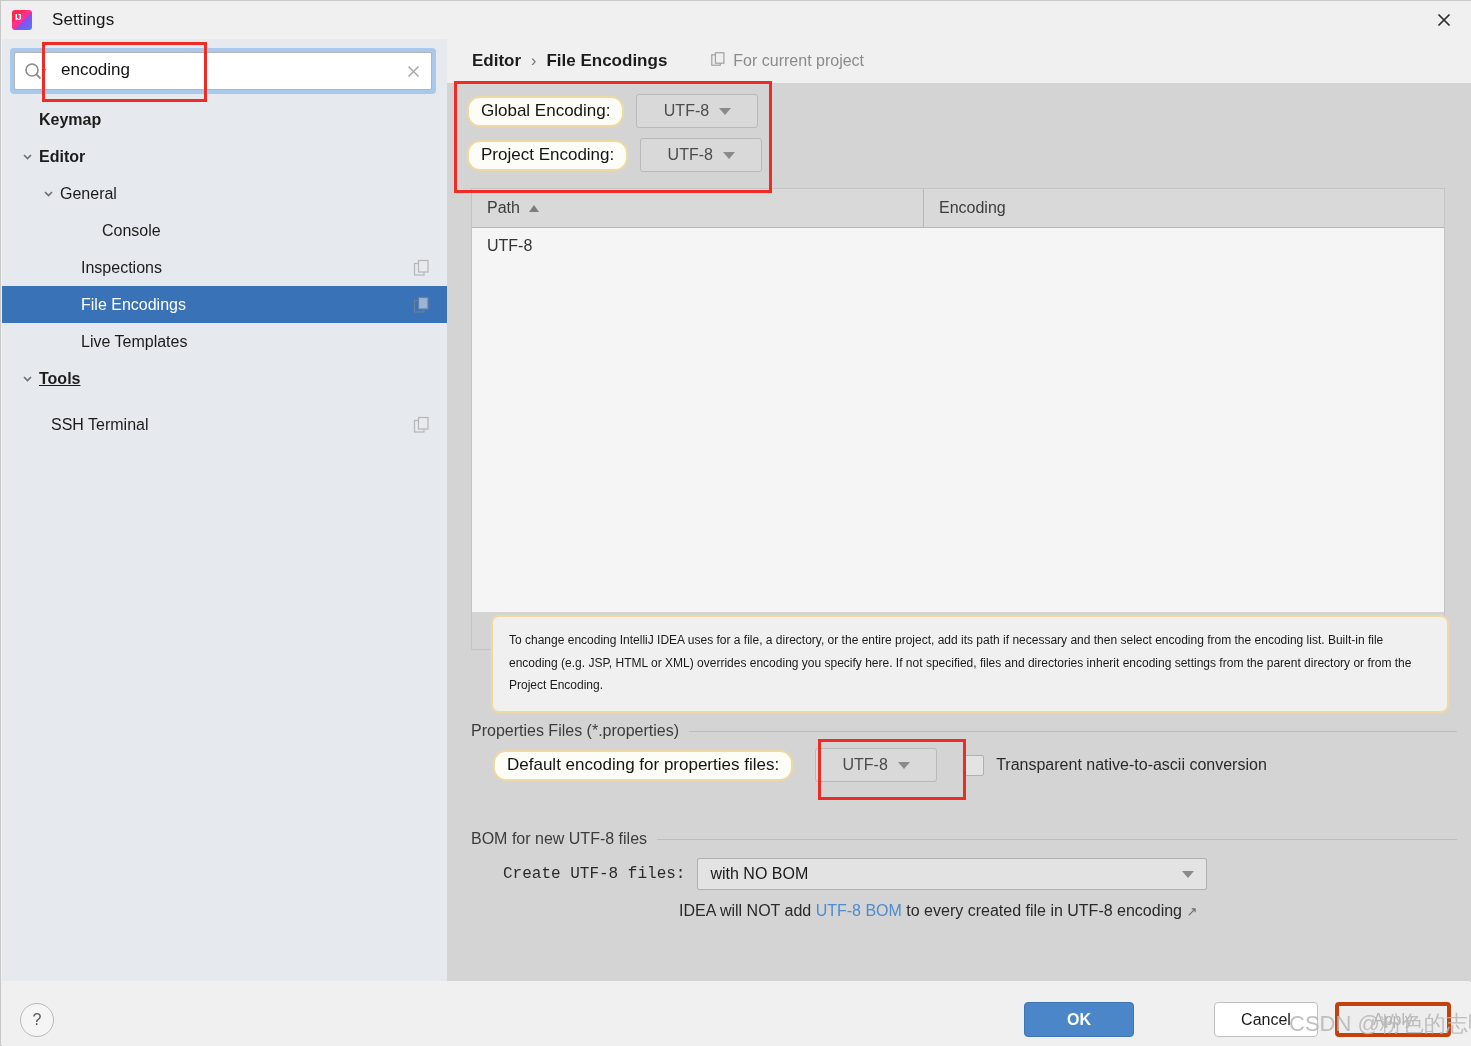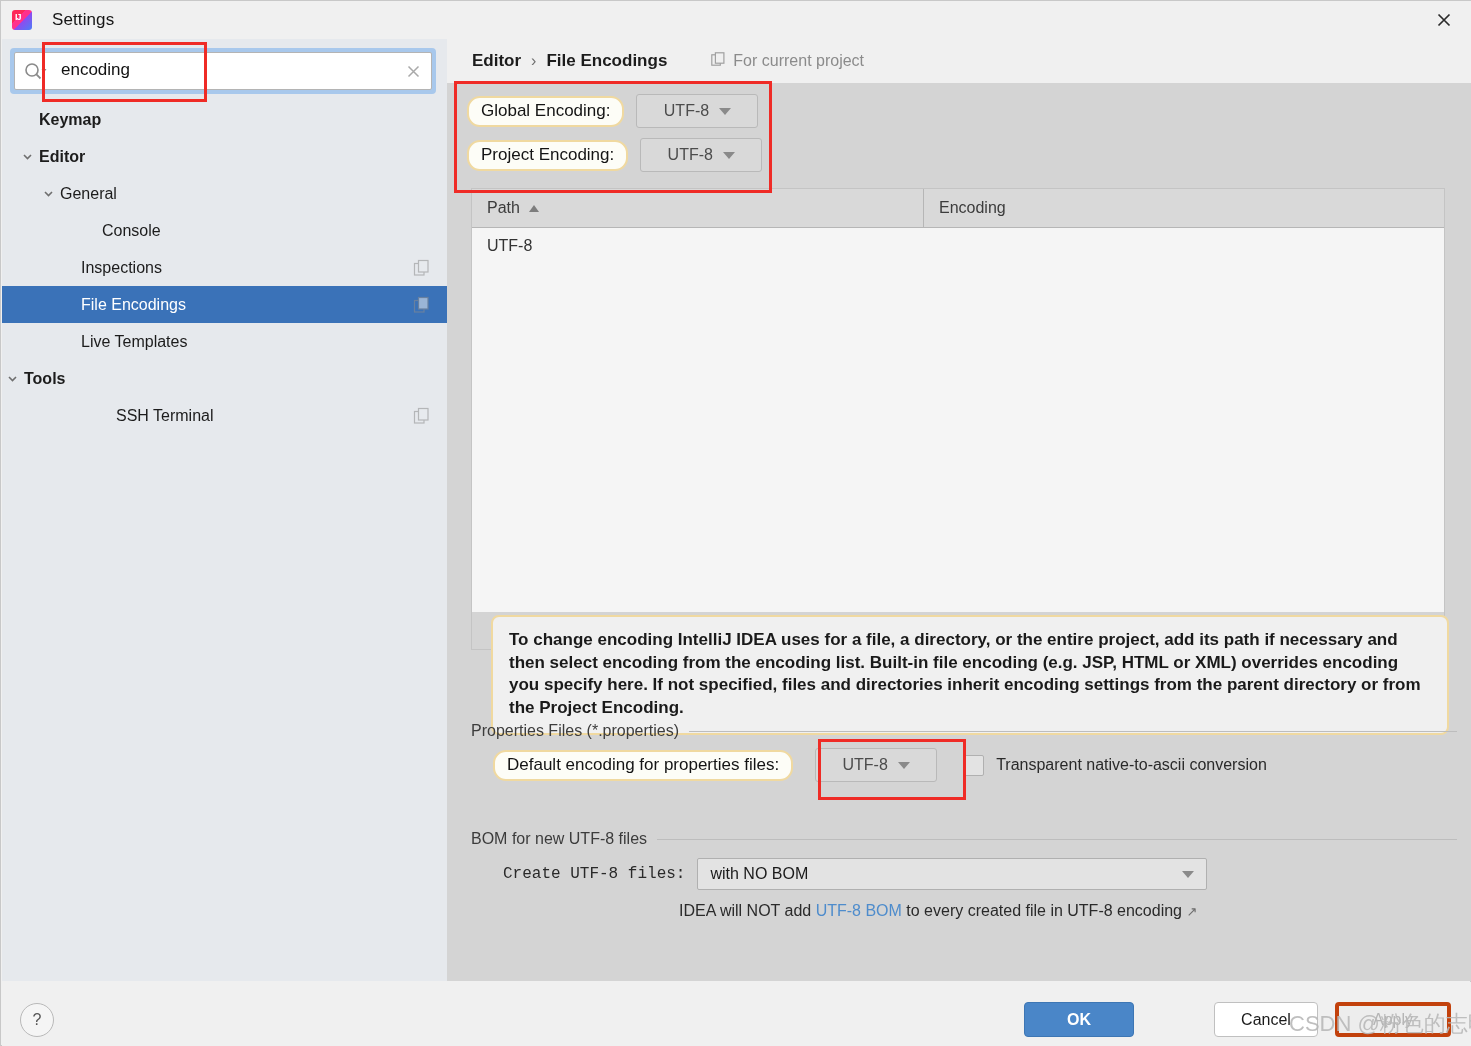--- a/index.html
+++ b/index.html
@@ -297,24 +297,23 @@
   
   #info-box {
     position: absolute;
     left: 490px; top: 614px;
     width: 958px;
     box-sizing: border-box;
     background: #f0f0f0;
     border: 2px solid #f0d9a0;
     border-radius: 8px;
     padding: 12px 16px 14px 16px;
-    font-size: 17px;
+    font-size: 12px;
     line-height: 22.5px;
     color: #1a1a1a;
-    font-weight: bold;
   }
 
   
   .group {
     position: absolute;
     left: 470px;
     width: 986px;
   }
   .group-title-row {
     display: flex;
@@ -535,29 +534,29 @@
           <span class="tree-label">File Encodings</span>
           <span class="copy-badge"><svg width="18" height="18" viewBox="0 0 18 18">
               <rect x="1.5" y="4.5" width="9.5" height="11.5" stroke="#8d8d8d" stroke-width="1.2" fill="none"></rect>
               <rect x="5.5" y="1.5" width="9.5" height="11.5" stroke="#8d8d8d" stroke-width="1.2" fill="#e9ecef"></rect>
             </svg></span>
         </div>
         <div class="tree-row" style="padding-left: 59px;">
           <span class="chevron-spacer"></span>
           <span class="tree-label">Live Templates</span>
         </div>
-        <div class="tree-row" style="padding-left: 2px;">
+        <div class="tree-row" style="padding-left: 17px; text-decoration: underline;">
           <span class="chevron">
             <svg width="13" height="13" viewBox="0 0 13 13">
               <path d="M3 5 L6.5 8.5 L10 5" stroke="#6f6f6f" stroke-width="1.6" fill="none"></path>
             </svg>
           </span>
           <span class="tree-label bold">Tools</span>
         </div>
-        <div class="tree-row" style="padding-left: 94px;">
+        <div class="tree-row" style="padding-left: 29px; align-items: flex-end;">
           <span class="chevron-spacer"></span>
           <span class="tree-label">SSH Terminal</span>
           <span class="copy-badge"><svg width="18" height="18" viewBox="0 0 18 18">
               <rect x="1.5" y="4.5" width="9.5" height="11.5" stroke="#8d8d8d" stroke-width="1.2" fill="none"></rect>
               <rect x="5.5" y="1.5" width="9.5" height="11.5" stroke="#8d8d8d" stroke-width="1.2" fill="#e9ecef"></rect>
             </svg></span>
         </div>
       </div>
   </div>
 

